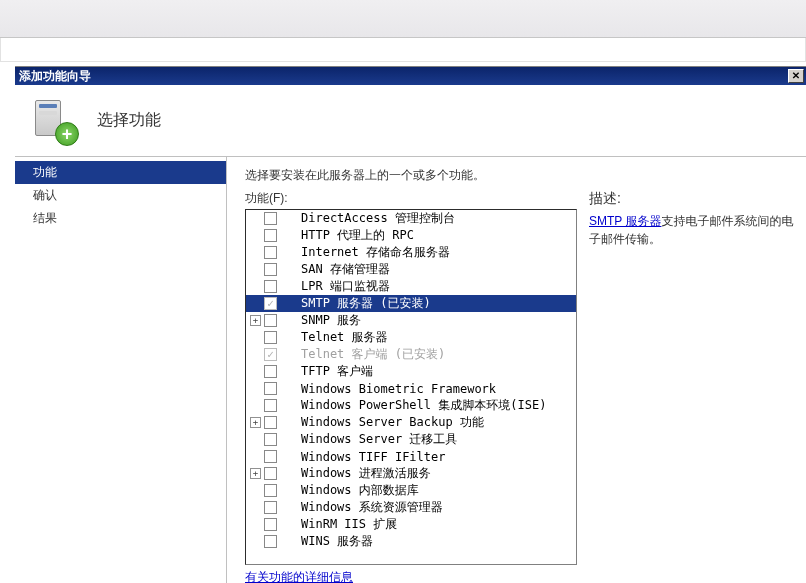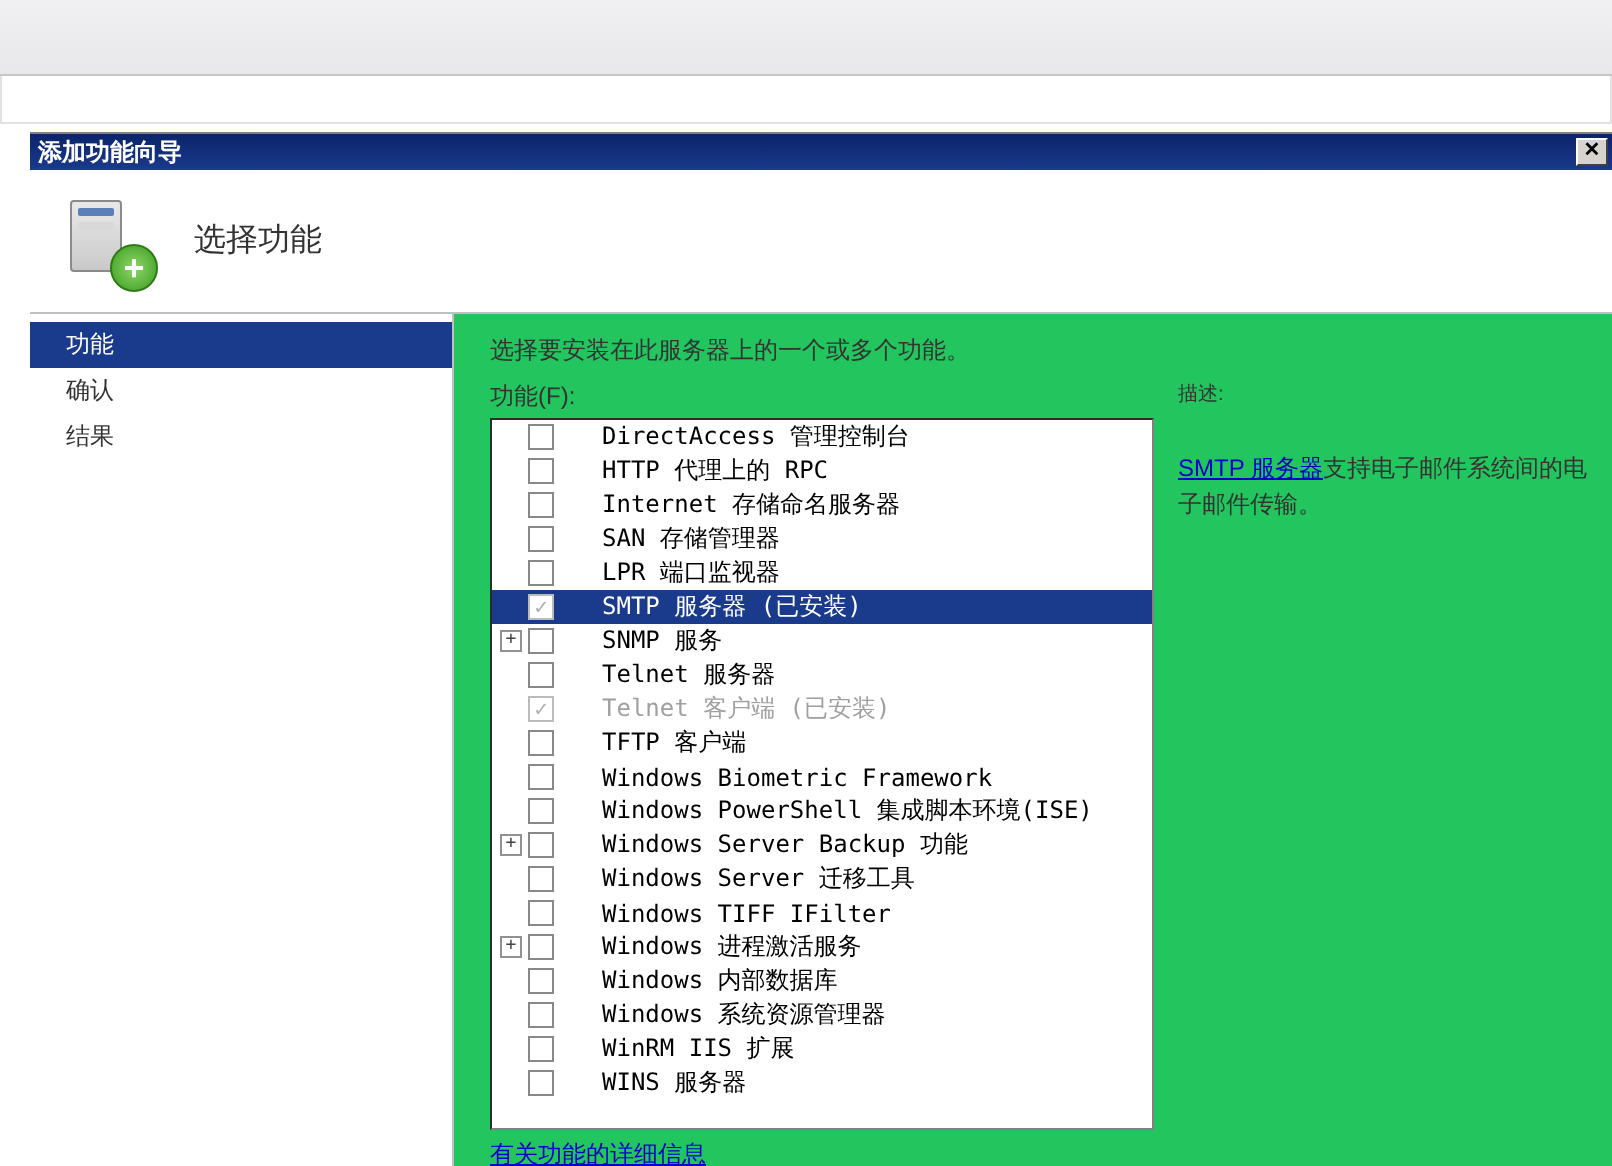--- a/index.html
+++ b/index.html
@@ -65,21 +65,21 @@
     .plus-badge{
       position:absolute; right:0; bottom:0; width:24px; height:24px;
       background:radial-gradient(#8ed86a,#3a9a1e);
       border-radius:50%; border:1px solid #2f7b17;
       display:flex;align-items:center;justify-content:center;
       color:#fff; font-weight:bold; font-size:18px;line-height:1;
     }
     .header-title { font-size: 16px; color:#333; }
     .wizard-body {
       display:flex; height: 426px;
-      background:#22c55e;
+      background:#ffffff;
     }
     .nav-col {
       width: 212px;
       background:#fff;
       border-right:1px solid #c0c0c0;
       padding-top:4px;
     }
     .nav-item {
       padding: 3px 0 3px 18px;
       font-size:12px; color:#333; cursor:pointer;
@@ -114,21 +114,21 @@
       display:inline-flex;align-items:center;justify-content:center;
       margin-right:4px; font-size:11px;color:#2a7a2a;
     }
     .cb.disabled{color:#b0b0b0;border-color:#bbb;}
     .feat-label{color:#000;margin-left:20px;}
     .feat-label.disabled{color:#a0a0a0;}
     .feat-row.selected{background:#1a3a8c;}
     .feat-row.selected .feat-label{color:#fff;}
     .feat-row.lvl1{padding-left:4px;}
     .desc-col { flex:1; }
-    .desc-hdr{font-size:10px;color:#333;margin-bottom:21px;}
+    .desc-hdr{font-size:14px;color:#333;margin-bottom:4px;}
     .desc-body{font-size:12px;color:#333;line-height:1.5;}
     .desc-body a{color:#0000cc;text-decoration:underline;}
     .more-link{font-size:12px;margin-top:4px;display:inline-block;}
     .more-link a{color:#0000cc;text-decoration:underline;cursor:pointer;}
     ::-webkit-scrollbar{width:16px;background:#ece9d8;}
     ::-webkit-scrollbar-thumb{background:#c8c4b8;border:1px solid #9c988c;}
     ::-webkit-scrollbar-button{height:16px;background:#ddd9cc;border:1px solid #9c988c;}
   </style>
 </head>
 <body>

